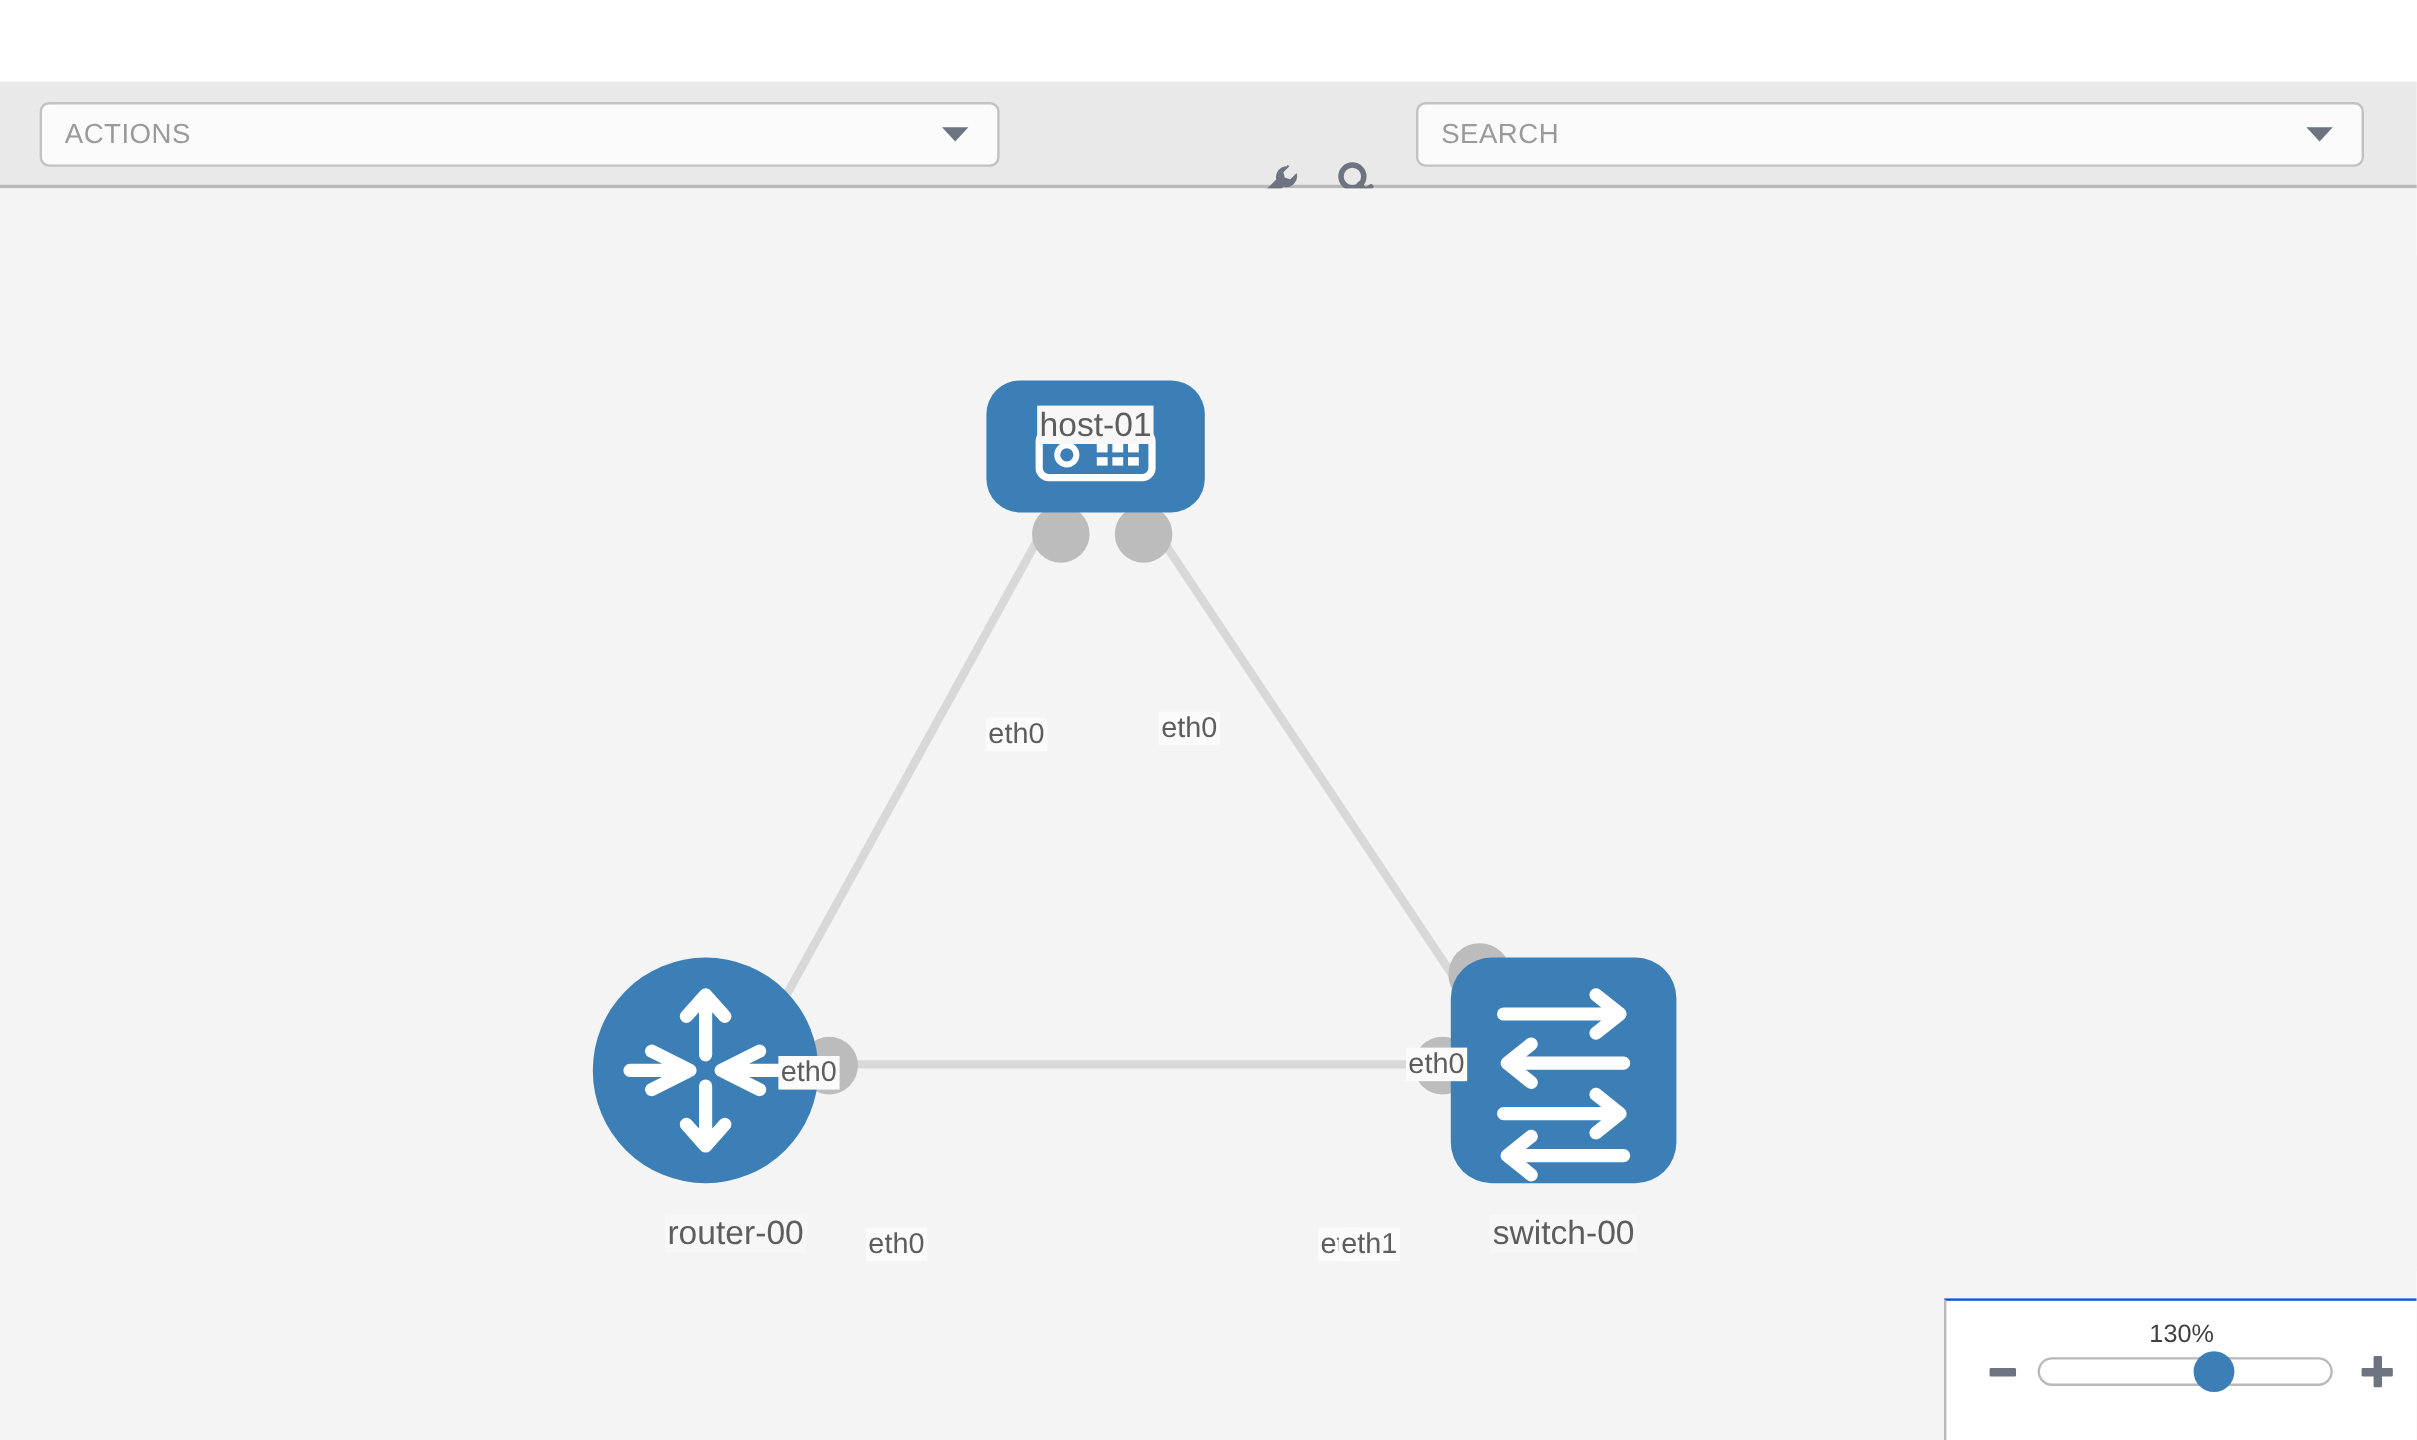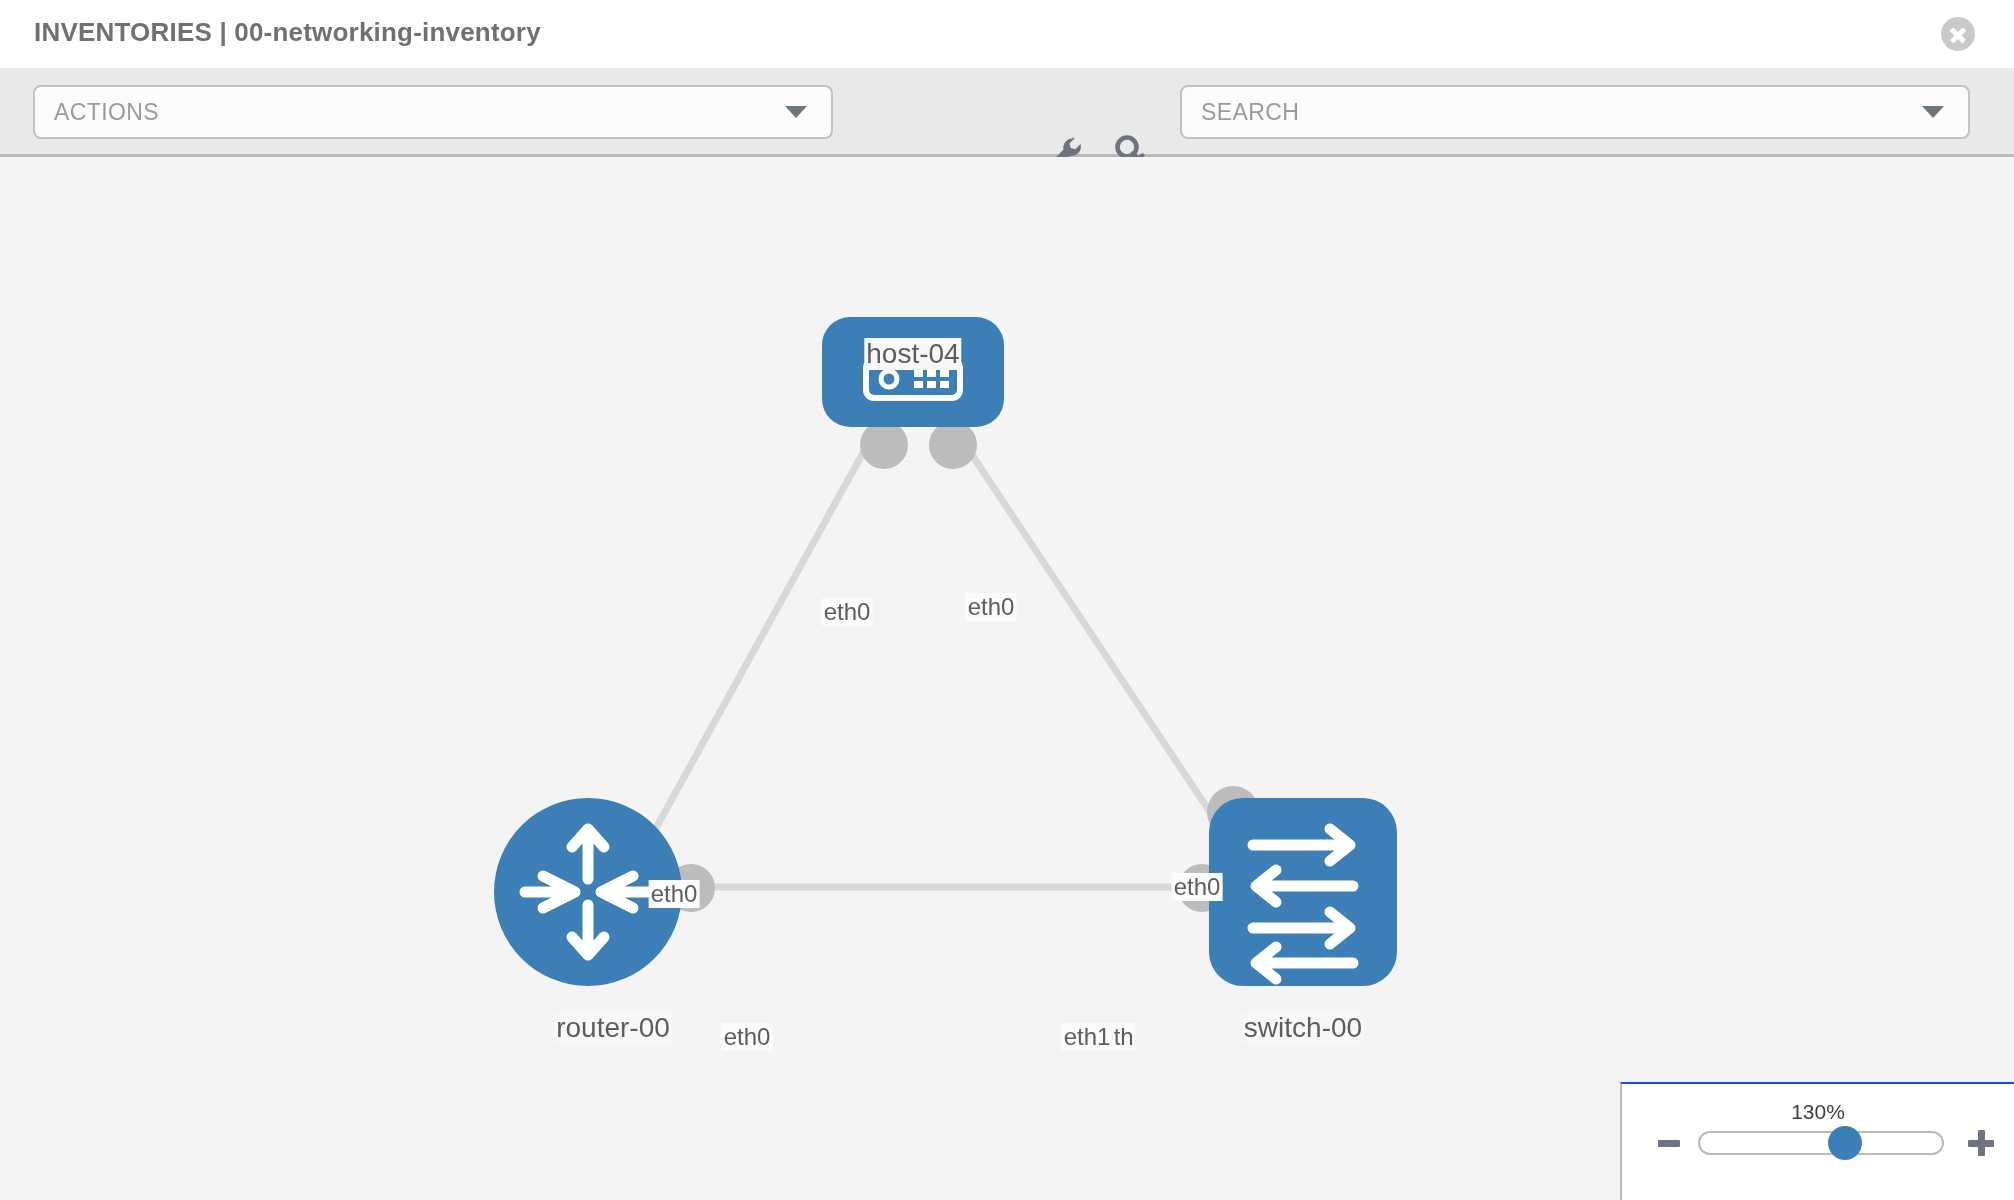--- a/index.html
+++ b/index.html
@@ -107,27 +107,20 @@
     position: absolute; top: -7px; width: 34px; height: 34px;
     background: #3b7fb6; border-radius: 50%; cursor: pointer;
     transform: translateX(-50%);
   }
 </style>
 </head>
 <body>
 
 <div id="app">
 
-  <div id="header">
-    <div id="page-title">INVENTORIES | 00-networking-inventory</div>
-    <div id="close-btn">
-      <span class="x1"></span>
-      <span class="x2"></span>
-    </div>
-  </div>
 
   <div id="toolbar">
 
     <div class="field" id="actions-select">
       <span class="field-text">ACTIONS</span>
       <span class="caret"></span>
     </div>
 
     <div class="tool-icon" id="wrench-icon">
       <svg viewBox="0 0 44 44" width="44" height="44" aria-hidden="true">
@@ -199,33 +192,33 @@
         <rect x="1209" y="641" width="188" height="188" rx="34" ry="34" fill="#3b7fb6"></rect>
         <g stroke="#ffffff" stroke-width="11" stroke-linecap="round" stroke-linejoin="round" fill="none">
           <path d="M1253 688 L1348 688 M1330 672 L1350 688 L1330 704"></path>
           <path d="M1353 729 L1258 729 M1276 713 L1256 729 L1276 745"></path>
           <path d="M1253 771 L1348 771 M1330 755 L1350 771 L1330 787"></path>
           <path d="M1353 806 L1258 806 M1276 790 L1256 806 L1276 822"></path>
         </g>
       </g>
     </svg>
 
-    <div class="node-label" style="left:913px; top:181px;">host-04</div>
+    <div class="node-label" style="left:913px; top:181px;">host-01</div>
     <div class="node-label" style="left:588px; top:855px;margin-left:25px;">router-00</div>
     <div class="node-label" style="left:1303px; top:855px;">switch-00</div>
 
     <div class="if-label" style="left:847px; top:455px; transform:translate(-50%,-50%);">eth0</div>
     <div class="if-label" style="left:991px; top:450px; transform:translate(-50%,-50%);">eth0</div>
 
     <div class="if-label" style="left:674px; top:737px; transform:translate(-50%,-50%);">eth0</div>
     <div class="if-label" style="left:1197px; top:730px; transform:translate(-50%,-50%);">eth0</div>
 
     <div class="if-label" style="left:747px; top:880px; transform:translate(-50%,-50%);">eth0</div>
     <div class="if-label" style="left:1117px; top:880px; transform:translate(-50%,-50%);">eth</div>
-    <div class="if-label" style="left:1087px; top:880px; transform:translate(-50%,-50%);">eth1</div>
+    <div class="if-label" style="left:1141px; top:880px; transform:translate(-50%,-50%);">eth1</div>
 
     <div id="zoom-panel" style="top:925px;">
       <div id="zoom-level">130%</div>
       <div id="zoom-minus"></div>
       <div id="zoom-track">
         <div id="zoom-thumb" style="left: 145.2px;"></div>
       </div>
       <div id="zoom-plus">
         <span class="h"></span>
         <span class="v"></span>

